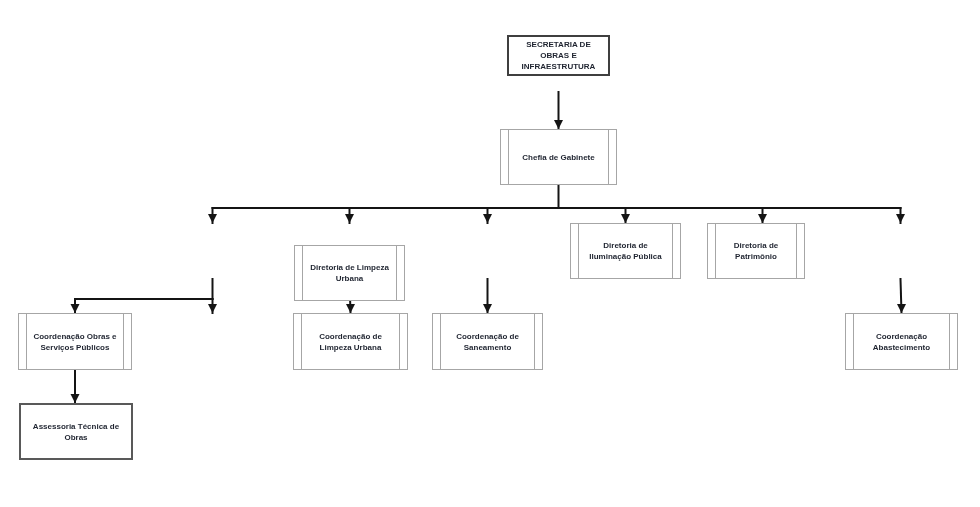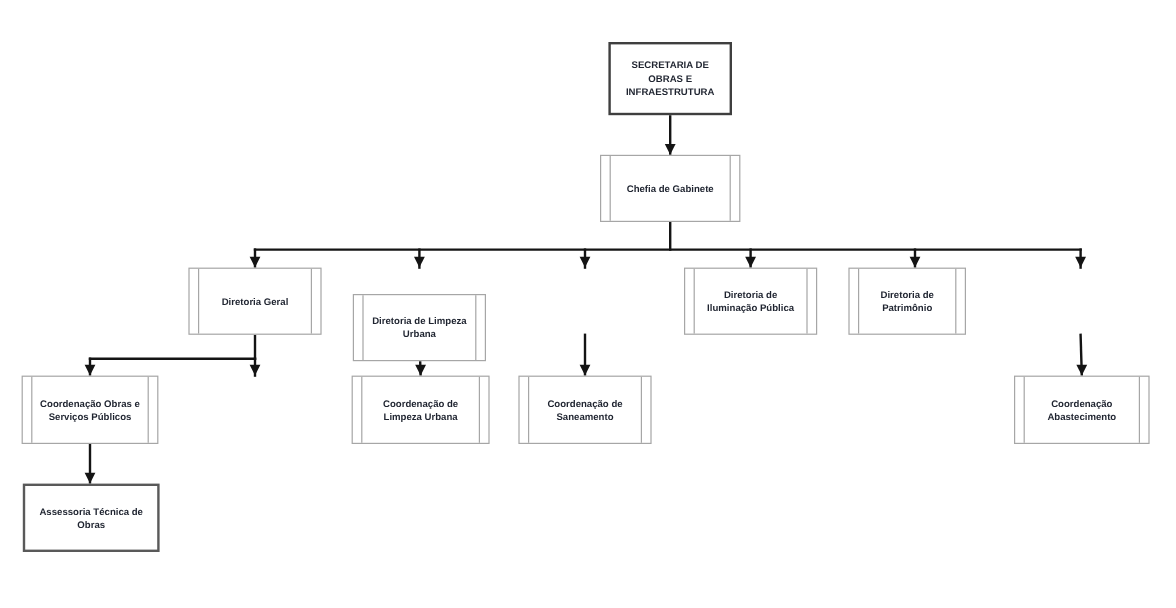--- a/index.html
+++ b/index.html
@@ -97,28 +97,25 @@
       <polyline points="349.5,279 350.5,313" fill="none" stroke="#141414" stroke-width="2" stroke-linecap="square"></polyline>
       <polygon points="346,304 355,304 350.5,313" fill="#141414"></polygon>
       <polyline points="487.5,279 487.5,313" fill="none" stroke="#141414" stroke-width="2" stroke-linecap="square"></polyline>
       <polygon points="483,304 492,304 487.5,313" fill="#141414"></polygon>
       <polyline points="900.5,279 901.5,313" fill="none" stroke="#141414" stroke-width="2" stroke-linecap="square"></polyline>
       <polygon points="897,304 906,304 901.5,313" fill="#141414"></polygon>
       <polyline points="75,370 75,403" fill="none" stroke="#141414" stroke-width="2" stroke-linecap="square"></polyline>
       <polygon points="70.5,394 79.5,394 75,403" fill="#141414"></polygon>
     </svg>
   <div class="nodes-layer">
-      <div class="node title" style="left: 507px; top: 35px; width: 103px; height: 61px;">
+      <div class="node title" style="left: 507px; top: 35px; width: 103px; height: 41px;">
         <div class="node-label">SECRETARIA DE OBRAS E INFRAESTRUTURA</div>
       </div>
       <div class="node sidebar" style="left: 500px; top: 129px; width: 117px; height: 56px;">
         <div class="node-label">Chefia de Gabinete</div>
-      </div>
-      <div class="node sidebar" style="left: 157px; top: 223px; width: 111px; height: 56px;">
-        <div class="node-label">Diretoria Geral</div>
       </div>
       <div class="node sidebar" style="left: 294px; top: 223px; width: 111px; height: 56px; margin-top: 22px;">
         <div class="node-label">Diretoria de Limpeza Urbana</div>
       </div>
       <div class="node sidebar" style="left: 570px; top: 223px; width: 111px; height: 56px;">
         <div class="node-label">Diretoria de Iluminação Pública</div>
       </div>
       <div class="node sidebar" style="left: 707px; top: 223px; width: 98px; height: 56px;">
         <div class="node-label">Diretoria de Patrimônio</div>
       </div>

